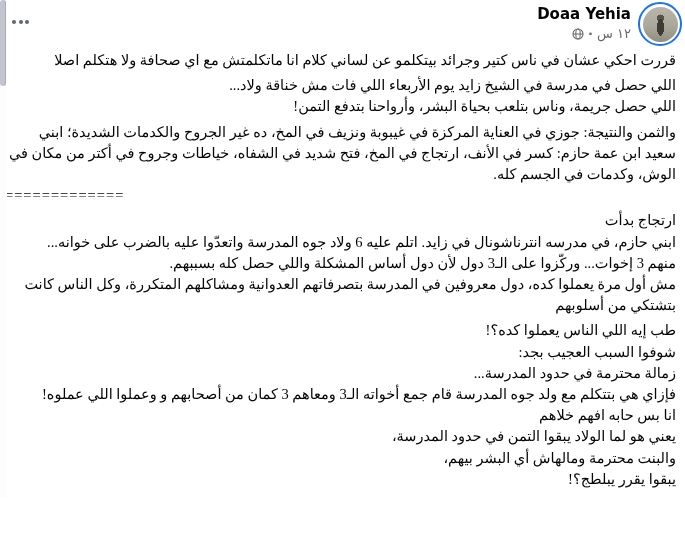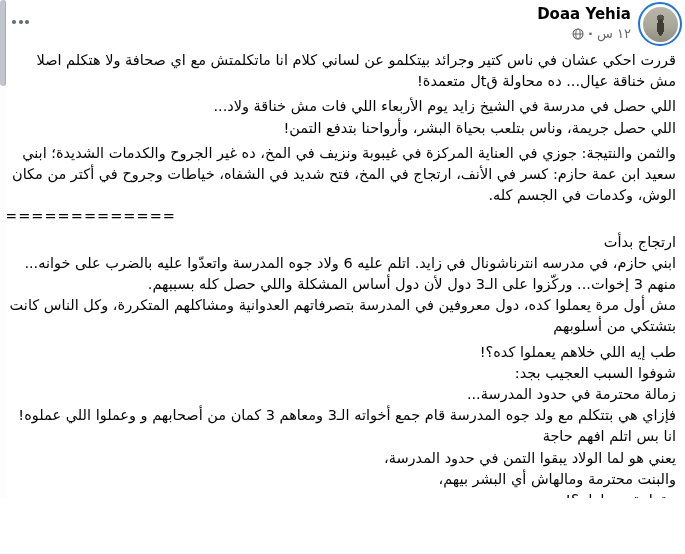--- a/index.html
+++ b/index.html
@@ -32,21 +32,21 @@
   .meta .dot-sep { font-weight:700; }
   .globe { width:12px; height:12px; display:inline-block; }
   .menu-btn { position:absolute; left:12px; top:13px; width:24px; height:18px;
     display:flex; align-items:center; gap:2.5px; cursor:pointer; }
   .menu-btn i { width:4px; height:4px; border-radius:50%; background:#606770; display:block; }
 
   
   .post-body { position:absolute; top:50px; right:9px; left:5px; bottom:0;
     direction:rtl; text-align:right; font-size:14.5px; line-height:21.2px;
     color:#050505; overflow:hidden; }
-  .para { margin:0 0 4px 0; }
+  .para { margin:0 0 4px 0;font-family:Liberation Serif, serif; }
   .line { white-space:nowrap; }
   .line.ltr { direction:ltr; text-align:left; letter-spacing:1px; color:#050505; }
 </style>
 </head>
 <body>
 
 <div class="post">
 
   <div class="scrollbar-track">
     <div class="scrollbar-thumb"></div>
@@ -79,44 +79,43 @@
       <div class="avatar-ring">
         <div class="avatar-photo"></div>
       </div>
     </div>
 
   </div>
 
   <div class="post-body" id="post-body">
       <div class="para">
         <div class="line">قررت احكي عشان في ناس كتير وجرائد بيتكلمو عن لساني كلام انا ماتكلمتش مع اي صحافة ولا هتكلم اصلا</div>
-        <div class="line">مش خناقة عيال... ده محاولة قtل متعمدة!</div>
       </div>
       <div class="para">
         <div class="line">اللي حصل في مدرسة في الشيخ زايد يوم الأربعاء اللي فات مش خناقة ولاد...</div>
         <div class="line">اللي حصل جريمة، وناس بتلعب بحياة البشر، وأرواحنا بتدفع التمن!</div>
       </div>
       <div class="para">
         <div class="line">والثمن والنتيجة: جوزي في العناية المركزة في غيبوبة ونزيف في المخ، ده غير الجروح والكدمات الشديدة؛ ابني</div>
         <div class="line">سعيد ابن عمة حازم: كسر في الأنف، ارتجاج في المخ، فتح شديد في الشفاه، خياطات وجروح في أكتر من مكان في</div>
         <div class="line">الوش، وكدمات في الجسم كله.</div>
         <div class="line ltr">=============</div>
       </div>
       <div class="para">
         <div class="line">ارتجاج بدأت</div>
         <div class="line">ابني حازم، في مدرسه انترناشونال في زايد. اتلم عليه 6 ولاد جوه المدرسة واتعدّوا عليه بالضرب على خوانه...</div>
         <div class="line">منهم 3 إخوات... وركّزوا على الـ3 دول لأن دول أساس المشكلة واللي حصل كله بسببهم.</div>
         <div class="line">مش أول مرة يعملوا كده، دول معروفين في المدرسة بتصرفاتهم العدوانية ومشاكلهم المتكررة، وكل الناس كانت</div>
         <div class="line">بتشتكي من أسلوبهم</div>
       </div>
       <div class="para">
-        <div class="line">طب إيه اللي خلاهم يعملوا كده؟!</div>
+        <div class="line">طب إيه اللي الناس يعملوا كده؟!</div>
         <div class="line">شوفوا السبب العجيب بجد:</div>
         <div class="line">زمالة محترمة في حدود المدرسة...</div>
         <div class="line">فإزاي هي بتتكلم مع ولد جوه المدرسة قام جمع أخواته الـ3  ومعاهم 3 كمان من أصحابهم و وعملوا اللي عملوه!</div>
-        <div class="line">انا بس اتلم افهم حاجة</div>
+        <div class="line">انا بس حابه افهم خلاهم</div>
         <div class="line">يعني هو لما الولاد يبقوا التمن في حدود المدرسة،</div>
         <div class="line">والبنت محترمة ومالهاش أي البشر بيهم،</div>
         <div class="line">يبقوا يقرر يبلطج؟!</div>
       </div>
     </div>
 
 </div>
 
 </body></html>

